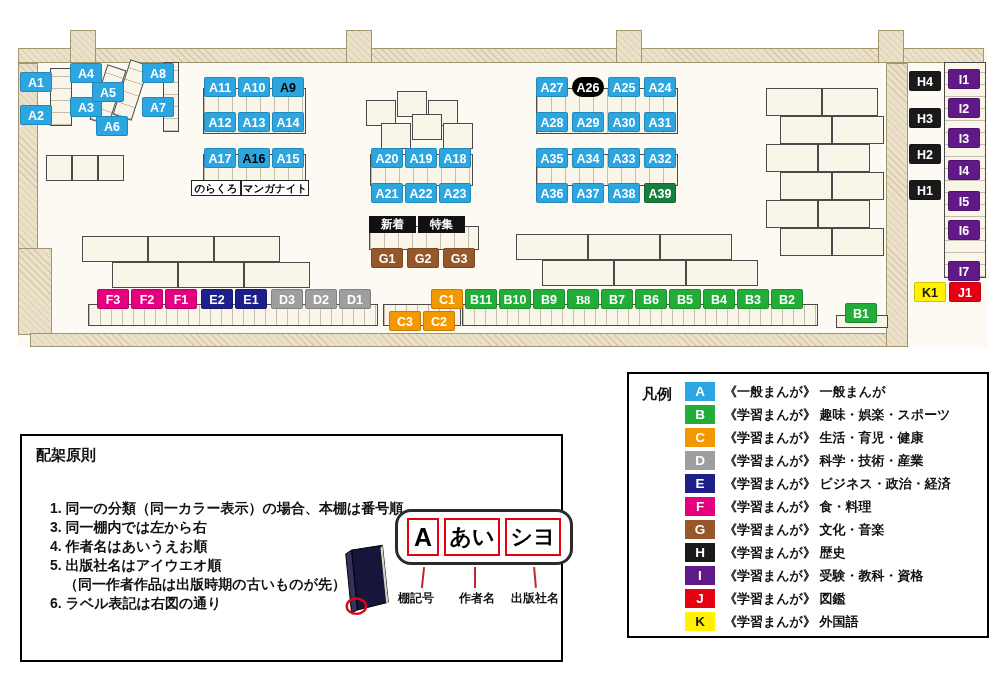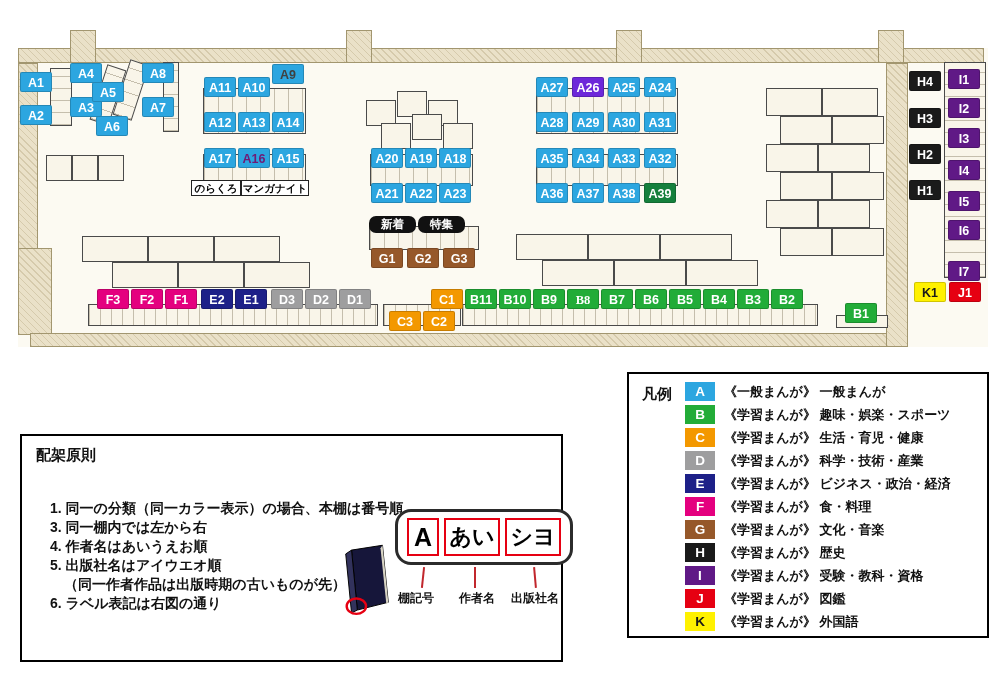--- a/index.html
+++ b/index.html
@@ -11,21 +11,21 @@
         background-image:repeating-linear-gradient(45deg,rgba(140,120,70,.22) 0 1px,transparent 1px 5px);}
   .shelf{position:absolute;box-sizing:border-box;background:#f9f5e9;border:1.5px solid #4a4a4a;}
   .s-v{background-image:repeating-linear-gradient(90deg,rgba(100,88,60,.35) 0 1px,transparent 1px 14px);}
   .s-v2{background-image:repeating-linear-gradient(90deg,rgba(100,88,60,.35) 0 1px,transparent 1px 11px);}
   .s-h{background-image:repeating-linear-gradient(0deg,rgba(100,88,60,.35) 0 1px,transparent 1px 12px);}
   .chip{position:absolute;width:32px;height:20px;line-height:20px;box-sizing:border-box;text-align:center;
         font-weight:bold;font-size:12.5px;color:#fff;border-radius:2px;border:1px solid rgba(0,0,0,.18);}
   .tag-white{position:absolute;box-sizing:border-box;background:#fff;border:1px solid #222;color:#000;
         font-size:10.5px;font-weight:bold;text-align:center;}
   .tag-black{position:absolute;box-sizing:border-box;background:#111;color:#fff;font-size:11.5px;
-        font-weight:bold;text-align:center;border-radius:7px;}
+        font-weight:bold;text-align:center;}
   
   .legend{position:absolute;left:627px;top:372px;width:362px;height:266px;box-sizing:border-box;
         background:#fff;border:2px solid #000;}
   .legend-title{position:absolute;left:13px;top:11px;font-size:15px;font-weight:bold;color:#111;}
   .legend-rows{position:absolute;left:56px;top:6px;}
   .legend-row{display:flex;align-items:center;height:23px;gap:9px;}
   .legend-chip{width:30px;height:19px;line-height:19px;text-align:center;font-weight:bold;font-size:13.5px;flex:0 0 30px;}
   .legend-text{font-size:13px;font-weight:bold;color:#111;white-space:nowrap;}
   
   .principles{position:absolute;left:20px;top:434px;width:543px;height:228px;box-sizing:border-box;
@@ -119,38 +119,38 @@
       </div>
     <div id="chip-layer">
         <div class="chip" style="left: 20px; top: 72px; background: rgb(44, 166, 224); color: rgb(255, 255, 255);">A1</div>
         <div class="chip" style="left: 20px; top: 105px; background: rgb(44, 166, 224); color: rgb(255, 255, 255);">A2</div>
         <div class="chip" style="left: 70px; top: 97px; background: rgb(44, 166, 224); color: rgb(255, 255, 255);">A3</div>
         <div class="chip" style="left: 70px; top: 63px; background: rgb(44, 166, 224); color: rgb(255, 255, 255);">A4</div>
         <div class="chip" style="left: 92px; top: 82px; background: rgb(44, 166, 224); color: rgb(255, 255, 255);">A5</div>
         <div class="chip" style="left: 96px; top: 116px; background: rgb(44, 166, 224); color: rgb(255, 255, 255);">A6</div>
         <div class="chip" style="left: 142px; top: 97px; background: rgb(44, 166, 224); color: rgb(255, 255, 255);">A7</div>
         <div class="chip" style="left: 142px; top: 63px; background: rgb(44, 166, 224); color: rgb(255, 255, 255);">A8</div>
-        <div class="chip" style="left: 272px; top: 64px; background: rgb(44, 166, 224); color: #404040;">A9</div>
+        <div class="chip" style="left: 272px; top: 77px; background: rgb(44, 166, 224); color: #000000;">A9</div>
         <div class="chip" style="left: 238px; top: 77px; background: rgb(44, 166, 224); color: rgb(255, 255, 255);">A10</div>
         <div class="chip" style="left: 204px; top: 77px; background: rgb(44, 166, 224); color: rgb(255, 255, 255);">A11</div>
         <div class="chip" style="left: 204px; top: 112px; background: rgb(44, 166, 224); color: rgb(255, 255, 255);">A12</div>
         <div class="chip" style="left: 238px; top: 112px; background: rgb(44, 166, 224); color: rgb(255, 255, 255);">A13</div>
         <div class="chip" style="left: 272px; top: 112px; background: rgb(44, 166, 224); color: rgb(255, 255, 255);">A14</div>
         <div class="chip" style="left: 272px; top: 148px; background: rgb(44, 166, 224); color: rgb(255, 255, 255);">A15</div>
-        <div class="chip" style="left: 238px; top: 148px; background: rgb(44, 166, 224); color: #701a75;">A16</div>
+        <div class="chip" style="left: 238px; top: 148px; background: rgb(44, 166, 224); color: #000000;">A16</div>
         <div class="chip" style="left: 204px; top: 148px; background: rgb(44, 166, 224); color: rgb(255, 255, 255);">A17</div>
         <div class="chip" style="left: 439px; top: 148px; background: rgb(44, 166, 224); color: rgb(255, 255, 255);">A18</div>
         <div class="chip" style="left: 405px; top: 148px; background: rgb(44, 166, 224); color: rgb(255, 255, 255);">A19</div>
         <div class="chip" style="left: 371px; top: 148px; background: rgb(44, 166, 224); color: rgb(255, 255, 255);">A20</div>
         <div class="chip" style="left: 371px; top: 183px; background: rgb(44, 166, 224); color: rgb(255, 255, 255);">A21</div>
         <div class="chip" style="left: 405px; top: 183px; background: rgb(44, 166, 224); color: rgb(255, 255, 255);">A22</div>
         <div class="chip" style="left: 439px; top: 183px; background: rgb(44, 166, 224); color: rgb(255, 255, 255);">A23</div>
         <div class="chip" style="left: 644px; top: 77px; background: rgb(44, 166, 224); color: rgb(255, 255, 255);">A24</div>
         <div class="chip" style="left: 608px; top: 77px; background: rgb(44, 166, 224); color: rgb(255, 255, 255);">A25</div>
-        <div class="chip" style="left: 572px; top: 77px; background: #6d28d9; color: rgb(255, 255, 255);">A26</div>
+        <div class="chip" style="left: 572px; top: 77px; background: #000000; color: rgb(255, 255, 255); border-radius: 10px;">A26</div>
         <div class="chip" style="left: 536px; top: 77px; background: rgb(44, 166, 224); color: rgb(255, 255, 255);">A27</div>
         <div class="chip" style="left: 536px; top: 112px; background: rgb(44, 166, 224); color: rgb(255, 255, 255);">A28</div>
         <div class="chip" style="left: 572px; top: 112px; background: rgb(44, 166, 224); color: rgb(255, 255, 255);">A29</div>
         <div class="chip" style="left: 608px; top: 112px; background: rgb(44, 166, 224); color: rgb(255, 255, 255);">A30</div>
         <div class="chip" style="left: 644px; top: 112px; background: rgb(44, 166, 224); color: rgb(255, 255, 255);">A31</div>
         <div class="chip" style="left: 644px; top: 148px; background: rgb(44, 166, 224); color: rgb(255, 255, 255);">A32</div>
         <div class="chip" style="left: 608px; top: 148px; background: rgb(44, 166, 224); color: rgb(255, 255, 255);">A33</div>
         <div class="chip" style="left: 572px; top: 148px; background: rgb(44, 166, 224); color: rgb(255, 255, 255);">A34</div>
         <div class="chip" style="left: 536px; top: 148px; background: rgb(44, 166, 224); color: rgb(255, 255, 255);">A35</div>
         <div class="chip" style="left: 536px; top: 183px; background: rgb(44, 166, 224); color: rgb(255, 255, 255);">A36</div>

